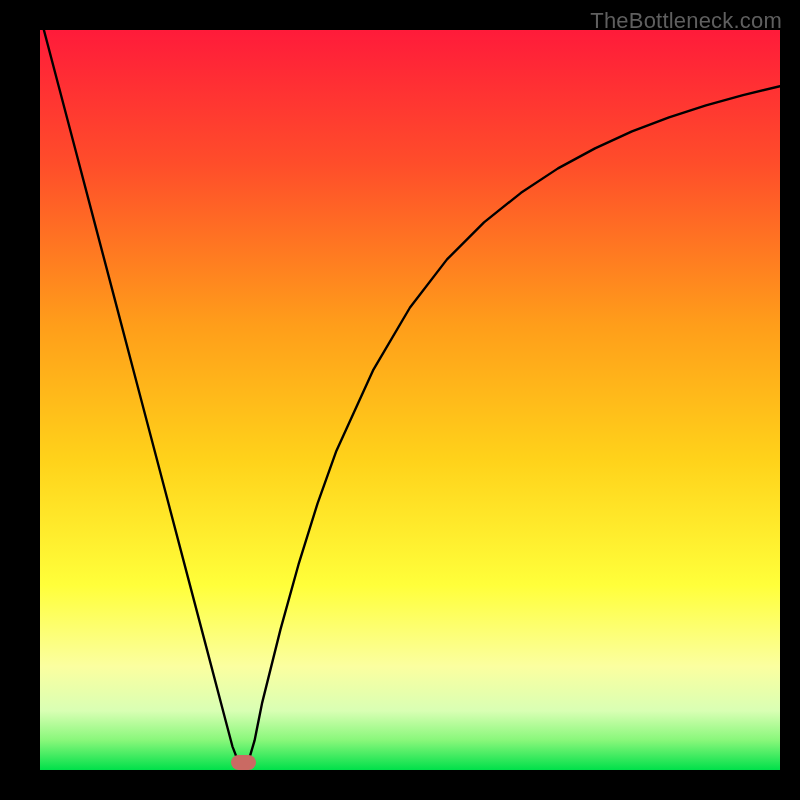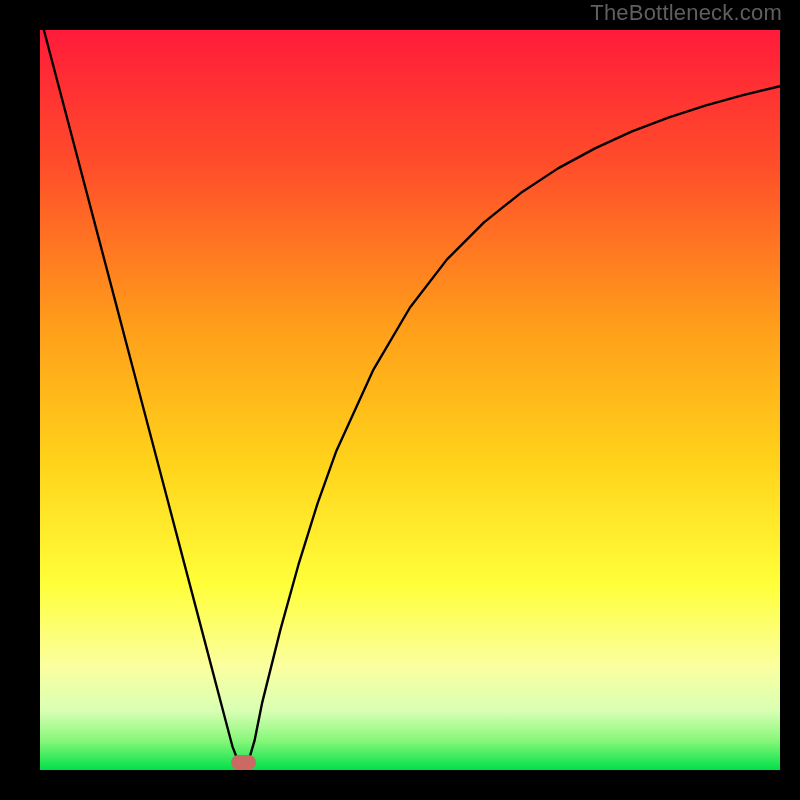--- a/index.html
+++ b/index.html
@@ -29,21 +29,21 @@
   }
   .gradient-bg {
     position: absolute;
     left: 0;
     top: 0;
     width: 100%;
     height: 100%;
   }
   .watermark {
     position: absolute;
-    top: 0;
+    top: 8px;
     right: 18px;
     color: #5f5f5f;
     font-size: 22px;
     letter-spacing: 0.2px;
     font-weight: 500;
   }
   .marker {
     position: absolute;
     background: #ca6a63;
     border-radius: 8px;

